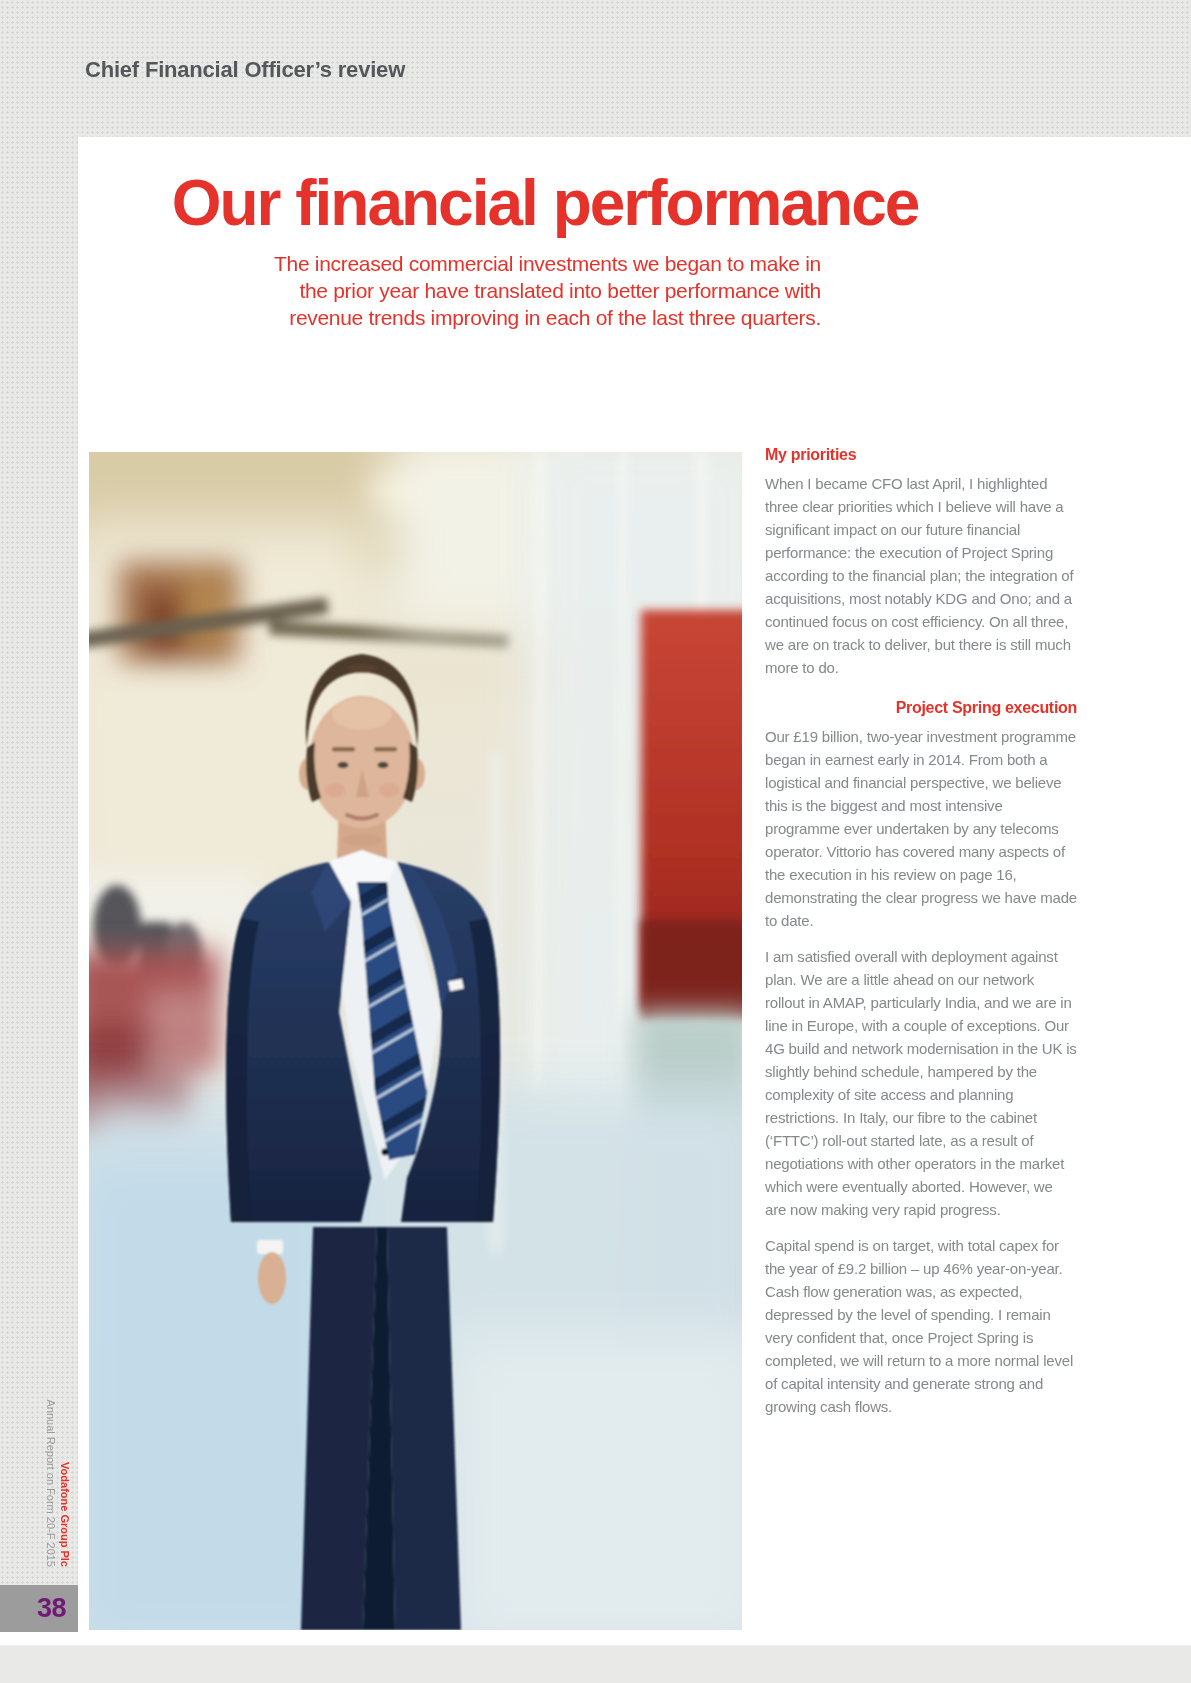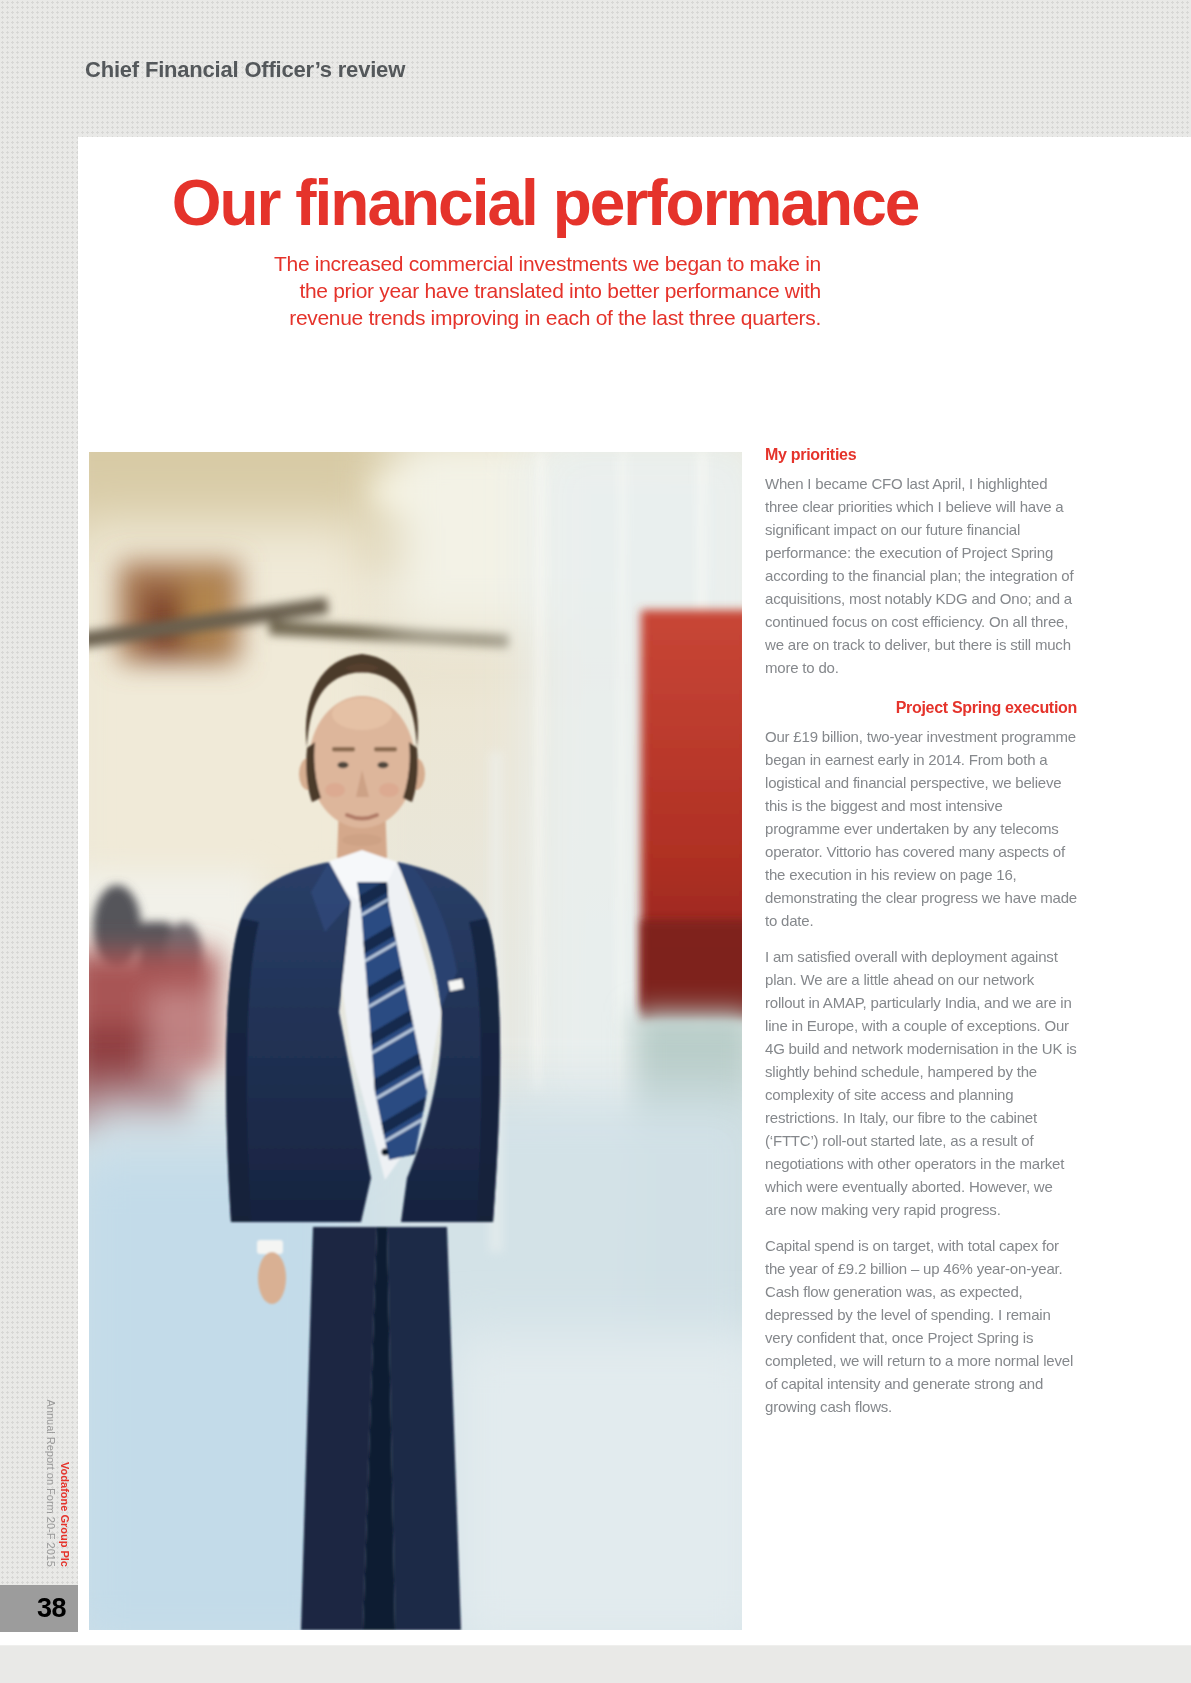--- a/index.html
+++ b/index.html
@@ -51,21 +51,21 @@
     transform:rotate(90deg);transform-origin:0 0;
     text-align:right;line-height:14px;white-space:nowrap;
   }
   .spine .brand{font-size:11px;font-weight:bold;color:#e5332b;display:block;}
   .spine .report{font-size:11px;color:#9a9a9a;display:block;}
   .pageno{
     position:absolute;left:0;top:1585px;width:78px;height:47px;
     background:#9c9c9c;display:flex;align-items:center;justify-content:flex-end;
     box-sizing:border-box;padding-right:12px;
   }
-  .pageno span{color:#000000;font-size:27px;font-weight:bold;letter-spacing:-0.5px;}
+  .pageno span{color:#701a75;font-size:27px;font-weight:bold;letter-spacing:-0.5px;}
   .white-notch{position:absolute;left:0;top:1632px;width:78px;height:13px;background:#ffffff;}
   .footer-strip{
     position:absolute;left:0;top:1645px;width:1191px;height:38px;background:#efefed;
     background-image:radial-gradient(rgba(160,160,160,.18) 1px, transparent 1.2px);
     background-size:5px 5px;
   }
 </style>
 </head>
 <body>
 

